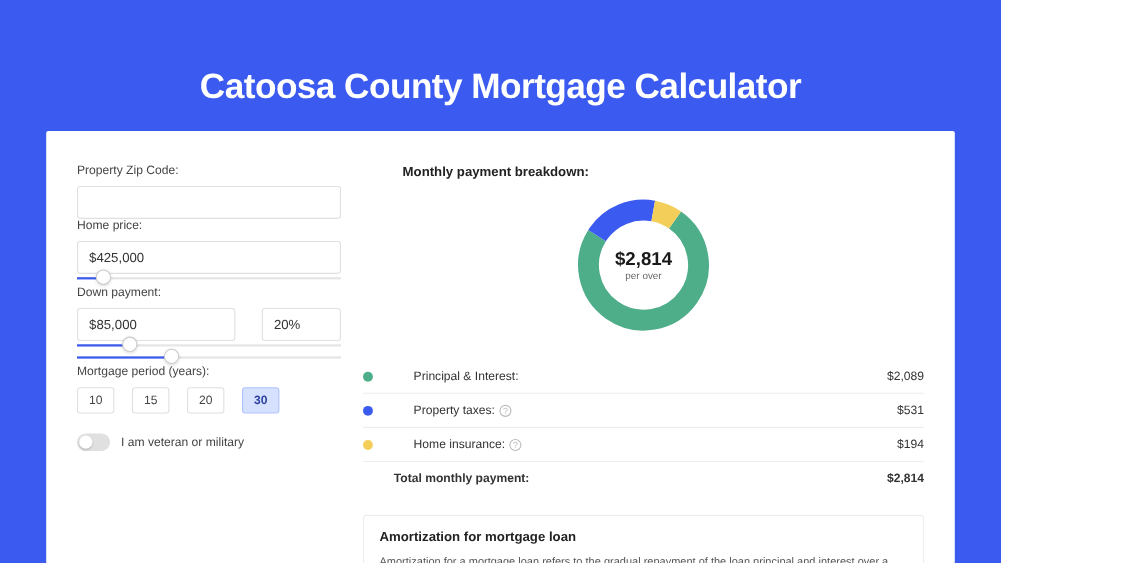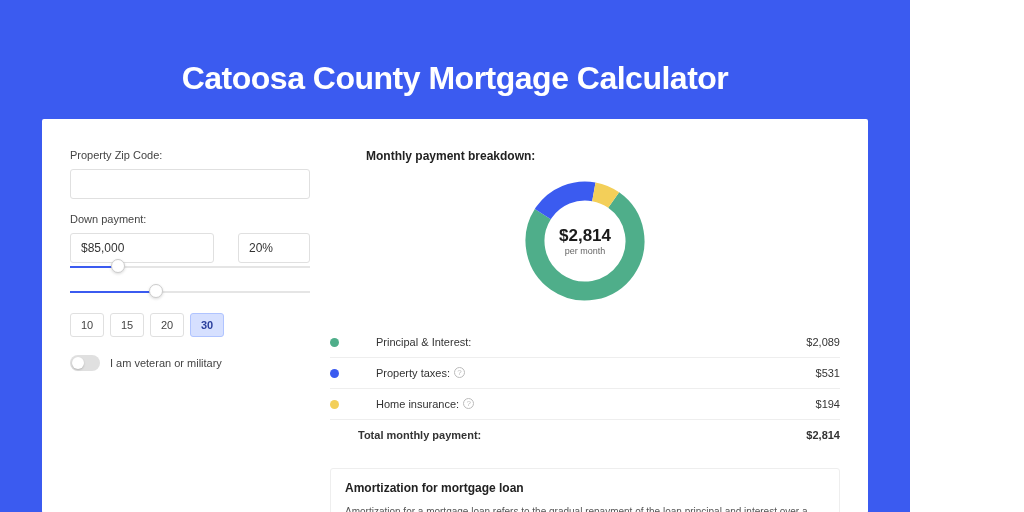--- a/index.html
+++ b/index.html
@@ -6,46 +6,46 @@
   html, body { width: 1024px; height: 512px; overflow: hidden; font-family: -apple-system, BlinkMacSystemFont, "Segoe UI", Arial, sans-serif; }
   .page { width: 910px; height: 512px; background: #3b5bf0; position: relative; }
   .title { color: #fff; font-size: 32px; font-weight: 700; text-align: center; padding-top: 60px; padding-bottom: 22px; letter-spacing: -0.5px; }
   .card-wrap { padding: 0 42px; }
   .card-outer { background: #fff; border-radius: 2px; padding: 6px 6px 0 6px; }
   .card { background: #fff; display: flex; gap: 20px; padding: 24px 22px 0 22px; height: 388px; overflow: hidden; }
   .left { width: 240px; flex: 0 0 240px; }
   .right { flex: 1; }
   .field-label { font-size: 11px; color: #444; margin-bottom: 8px; }
   .input { width: 100%; height: 30px; border: 1px solid #e0e0e0; border-radius: 3px; padding: 0 10px; font-size: 12px; color: #333; background: #fff; }
-  .field-block { margin-bottom: 14px; }
+  .field-block { }
   .slider-track { position: relative; height: 12px; margin-top: -1px; }
   .slider-line { position: absolute; top: 4px; left: 0; right: 0; height: 2px; background: #e5e5e5; }
   .slider-fill { position: absolute; top: 4px; left: 0; height: 2px; background: #3b5bf0; }
   .slider-thumb { position: absolute; top: -3px; width: 14px; height: 14px; border-radius: 50%; background: #fff; border: 1px solid #ccc; box-shadow: 0 1px 3px rgba(0,0,0,0.15); transform: translateX(-50%); }
   .row2 { display: flex; gap: 24px; }
   .row2 .input:first-child { flex: 1; }
   .row2 .input:last-child { width: 72px; flex: 0 0 72px; }
-  .period-row { display: flex; gap: 6px; }
+  .period-row { display: flex; gap: 16px; }
   .period-btn { width: 34px; height: 24px; font-size: 11px; display: flex; align-items: center; justify-content: center; border: 1px solid #e0e0e0; border-radius: 3px; background: #fff; color: #444; cursor: pointer; }
   .period-btn.active { background: #d6e0ff; border-color: #b0c4ff; color: #2a3f9d; font-weight: 600; }
   .toggle-row { display: flex; align-items: center; gap: 10px; margin-top: 18px; }
   .toggle { width: 30px; height: 16px; background: #e0e0e0; border-radius: 10px; position: relative; }
   .toggle-knob { width: 12px; height: 12px; background: #fff; border-radius: 50%; position: absolute; top: 2px; left: 2px; box-shadow: 0 1px 2px rgba(0,0,0,.2); }
   .toggle-label { font-size: 11px; color: #444; }
   .section-title { font-size: 12px; font-weight: 700; color: #222; margin-bottom: 14px; padding-left: 36px; }
   .donut-wrap { display: flex; justify-content: center; margin-bottom: 22px; }
   .donut-box { position: relative; width: 128px; height: 128px; }
   .donut-center { position: absolute; top: 50%; left: 50%; transform: translate(-50%,-50%); text-align: center; }
   .donut-val { font-size: 17px; font-weight: 700; color: #1a1a1a; }
   .donut-sub { font-size: 9px; color: #666; }
   .legend { }
   .legend-row { display: flex; align-items: center; padding: 9px 0; border-bottom: 1px solid #eee; font-size: 11px; color: #333; }
   .legend-row.total { font-weight: 700; border-bottom: none; }
   .dot { width: 9px; height: 9px; border-radius: 50%; margin-right: 9px; flex: 0 0 9px; }
-  .legend-label { flex: 1; display: flex; align-items: flex-start; gap: 4px; padding-left: 28px; }
+  .legend-label { flex: 1; display: flex; align-items: flex-end; gap: 4px; padding-left: 28px; }
   .legend-val { font-size: 11px; color: #333; }
   .help { width: 11px; height: 11px; border-radius: 50%; border: 1px solid #bbb; color: #bbb; font-size: 8px; display: inline-flex; align-items: center; justify-content: center; }
   .amort-box { margin-top: 18px; border: 1px solid #eee; border-radius: 3px; padding: 12px 14px; }
   .amort-title { font-size: 12px; font-weight: 700; color: #222; margin-bottom: 10px; }
   .amort-text { font-size: 10px; color: #555; line-height: 1.4; }
 </style>
 </head>
 <body>
 
 <div class="page">
@@ -54,20 +54,29 @@
     <div class="card-outer">
     <div class="card">
 
       <div class="left">
 
         <div class="field-block">
           <div class="field-label">Property Zip Code:</div>
           <input class="input" value="" style="">
         </div>
 
+        <div class="field-block">
+          <div class="field-label">Home price:</div>
+          <input class="input" value="$425,000" style="">
+          <div class="slider-track">
+            <div class="slider-line"></div>
+            <div class="slider-fill" style="width:10%"></div>
+            <div class="slider-thumb" style="left:10%"></div>
+          </div>
+        </div>
 
         <div class="field-block">
           <div class="field-label">Down payment:</div>
           <div class="row2">
             <input class="input" value="$85,000" style="">
             <input class="input" value="20%" style="">
           </div>
           <div class="slider-track">
             <div class="slider-line"></div>
             <div class="slider-fill" style="width:20%"></div>
@@ -77,20 +86,21 @@
 
         <div class="field-block">
           <div class="slider-track">
             <div class="slider-line"></div>
             <div class="slider-fill" style="width:36%"></div>
             <div class="slider-thumb" style="left:36%"></div>
           </div>
         </div>
 
         <div class="field-block">
+          <div class="field-label">Mortgage period (years):</div>
           <div class="period-row">
             <div class="period-btn">10</div>
             <div class="period-btn">15</div>
             <div class="period-btn">20</div>
             <div class="period-btn active">30</div>
           </div>
         </div>
 
         <div class="toggle-row">
           <div class="toggle">
@@ -106,21 +116,21 @@
 
         <div class="donut-wrap">
           <div class="donut-box">
             <svg width="128" height="128" viewBox="0 0 128 128">
               <circle cx="64" cy="64" r="50" fill="none" stroke="#4fae8a" stroke-width="19" stroke-dasharray="233 314" stroke-dashoffset="0" transform="rotate(-55 64 64)"></circle>
               <circle cx="64" cy="64" r="50" fill="none" stroke="#3b5bf0" stroke-width="19" stroke-dasharray="59 314" stroke-dashoffset="-233" transform="rotate(-55 64 64)"></circle>
               <circle cx="64" cy="64" r="50" fill="none" stroke="#f3cf59" stroke-width="19" stroke-dasharray="22 314" stroke-dashoffset="-292" transform="rotate(-55 64 64)"></circle>
             </svg>
             <div class="donut-center">
               <div class="donut-val">$2,814</div>
-              <div class="donut-sub">per month</div>
+              <div class="donut-sub">per over</div>
             </div>
           </div>
         </div>
 
         <div class="legend">
           <div class="legend-row">
             <div class="dot" style="background:#4fae8a"></div>
             <div class="legend-label">
                   <span>Principal &amp; Interest:</span>
                 </div>

